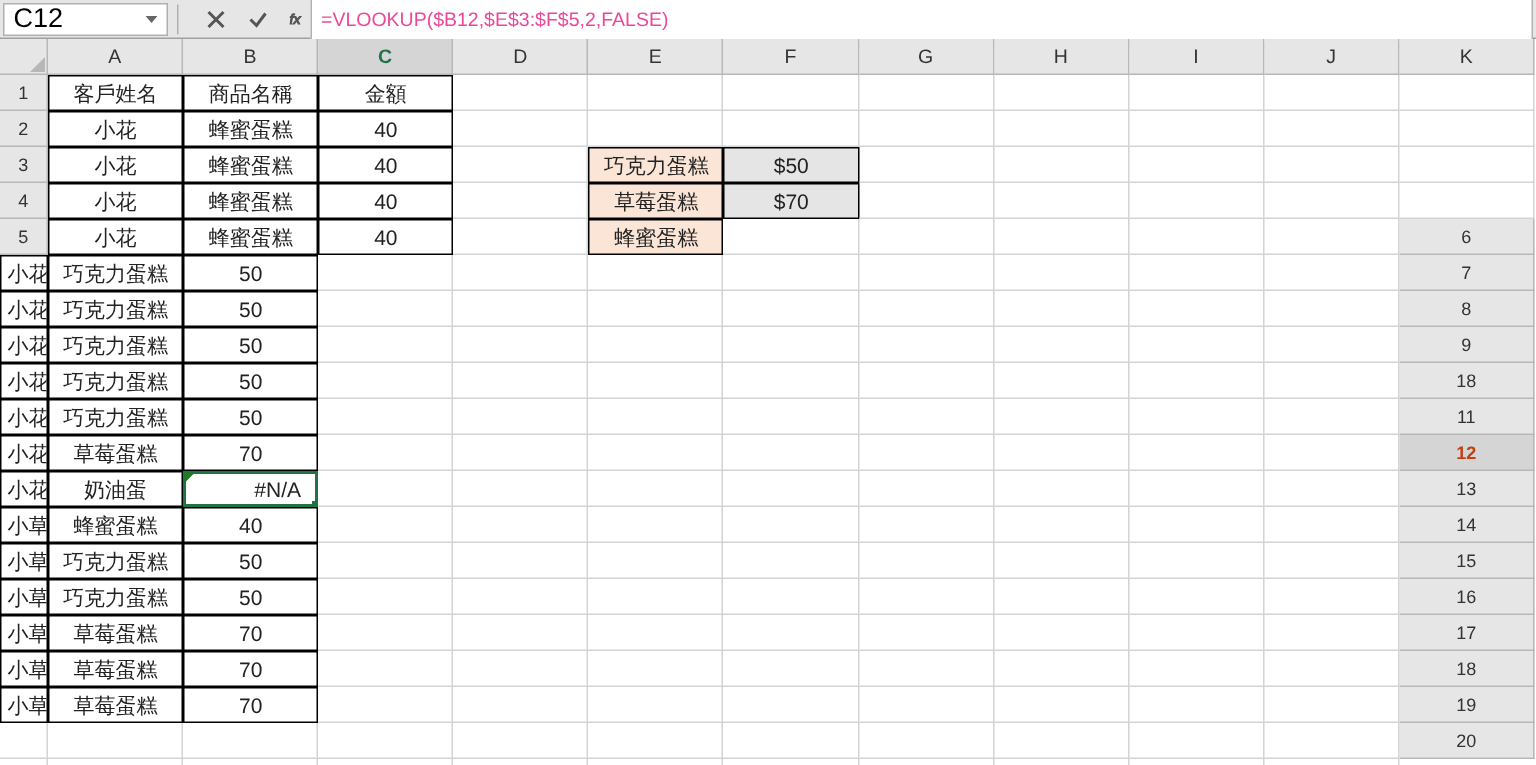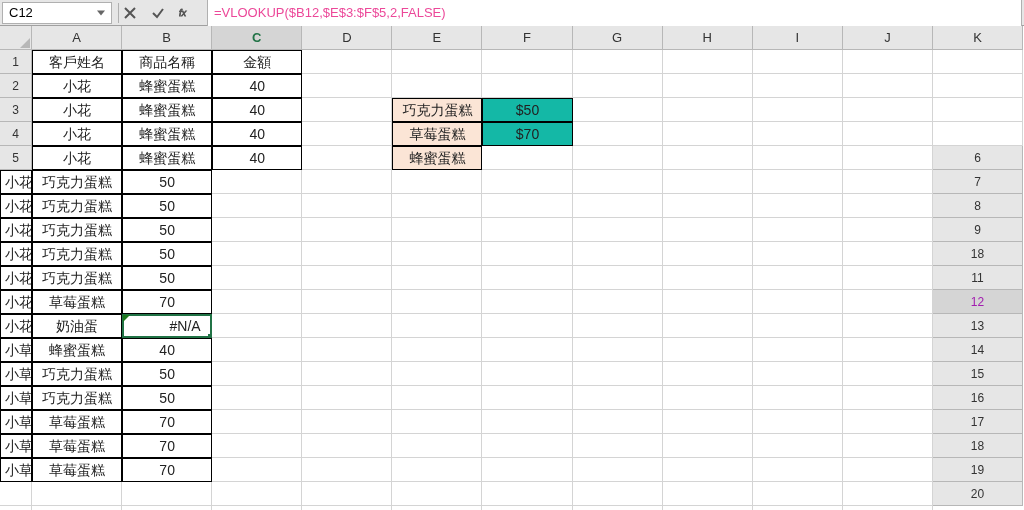--- a/index.html
+++ b/index.html
@@ -23,21 +23,21 @@
   }
   .name-box {
     width: 110px;
     height: 22px;
     margin: 0 2px;
     background: #fff;
     border: 1px solid #B0B0B0;
     display: flex;
     align-items: center;
     padding: 0 6px;
-    font-size: 13px;
+    font-size: 18px;
     position: relative;
   }
   .name-box .caret {
     position: absolute;
     right: 4px;
     width: 12px;
     height: 12px;
     display: flex;
     align-items: center;
     justify-content: center;
@@ -47,21 +47,21 @@
     width: 1px;
     height: 20px;
     background: #B0B0B0;
     margin: 0 4px;
   }
   .fb-btn {
     width: 28px;
     height: 22px;
     display: flex;
     align-items: center;
-    justify-content: flex-start;
+    justify-content: flex-end;
     cursor: pointer;
   }
   .fb-btn svg { width: 14px; height: 14px; fill: #555; stroke:#555;}
   .formula-input {
     flex: 1;
     height: 38px;
     background: #fff;
     border: 1px solid #B0B0B0;
     margin: 0 2px 0 0;
     display: flex;
@@ -102,21 +102,21 @@
   .row-h {
     background: #E6E6E6;
     border-right: 1px solid #B7B7B7;
     border-bottom: 1px solid #B7B7B7;
     text-align: center;
     line-height: 24px;
     font-size: 12px;
     color: #333;
     cursor: pointer;
   }
-  .row-h.active { background: #D5D5D5; font-weight: 400; color:#a21caf;}
+  .row-h.active { background: #D5D5D5; font-weight: 700; color:#c2410c;}
   .cell {
     border-right: 1px solid #D4D4D4;
     border-bottom: 1px solid #D4D4D4;
     line-height: 23px;
     font-size: 14px;
     padding: 0 4px;
     text-align: center;
     overflow: hidden;
     white-space: nowrap;
     color: #222;
@@ -142,21 +142,21 @@
   .selected::after{
     content:"";
     position:absolute;
     right:-3px; bottom:-3px;
     width:6px; height:6px;
     background:#217346;
   }
 
   
   .lk-label { background: #FBE5D6; }
-  .lk-val   { background: #14b8a6; }
+  .lk-val   { background: #e5e5e5; }
   .err-corner{
     position:absolute;
     left:0; top:0;
     width:0;height:0;
     border-top:7px solid #1E7A1E;
     border-right:7px solid transparent;
   }
 </style>
 </head>
 <body>

